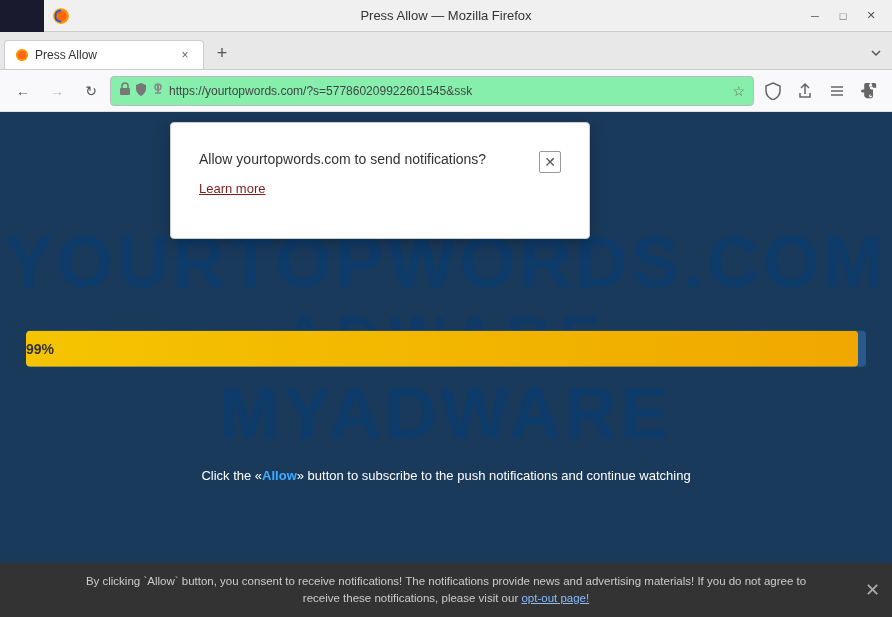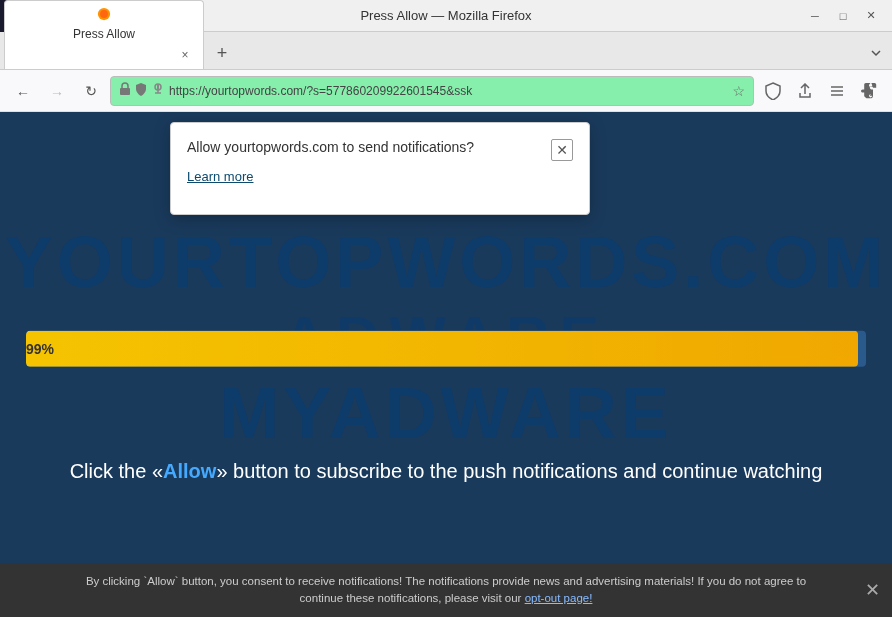--- a/index.html
+++ b/index.html
@@ -69,21 +69,20 @@
       border: 1px solid #ccc;
       border-bottom: none;
       border-radius: 4px 4px 0 0;
       padding: 6px 10px;
       font-size: 12px;
       color: #333;
       min-width: 200px;
       max-width: 220px;
       cursor: pointer;
       position: relative;
-      flex-direction: column;
     }
     .tab-close {
       width: 16px;
       height: 16px;
       display: flex;
       align-items: center;
       justify-content: center;
       cursor: pointer;
       border-radius: 50%;
       font-size: 12px;
@@ -241,39 +240,39 @@
       font-weight: bold;
     }
 
     
     .cta-text {
       position: absolute;
       bottom: 80px;
       left: 50%;
       transform: translateX(-50%);
       color: white;
-      font-size: 20px;
+      font-size: 13px;
       white-space: nowrap;
     }
     .cta-text .allow-highlight {
       color: #4af;
       font-weight: bold;
     }
 
     
     .notification-popup {
       position: absolute;
       top: 10px;
       left: 170px;
       background: white;
       border: 1px solid #ccc;
       border-radius: 4px;
       box-shadow: 0 4px 16px rgba(0,0,0,0.25);
       width: 420px;
-      padding: 16px;
+      padding: 28px;
       z-index: 100;
     }
     .popup-header {
       display: flex;
       align-items: flex-start;
       justify-content: space-between;
       margin-bottom: 8px;
     }
     .popup-title {
       font-size: 14px;
@@ -290,21 +289,21 @@
       justify-content: center;
       border: 1px solid #999;
       border-radius: 2px;
       cursor: pointer;
       font-size: 14px;
       color: #555;
       background: none;
       flex-shrink: 0;
     }
     .popup-learn-more {
-      color: #0c4a6e;
+      color: #7f1d1d;
       font-size: 13px;
       text-decoration: underline;
       cursor: pointer;
       display: block;
       margin-bottom: 14px;
     }
     .popup-buttons {
       display: flex;
       gap: 8px;
       justify-content: flex-end;
@@ -477,16 +476,16 @@
       <span class="popup-title">Allow yourtopwords.com to send notifications?</span>
       <button class="popup-close">✕</button>
     </div>
     <a class="popup-learn-more">Learn more</a>
   </div>
 </div>
 
 <div class="bottom-bar">
   <div class="bottom-bar-text">
     <span>By clicking `Allow` button, you consent to receive notifications! The notifications provide news and advertising materials! If you do not agree to</span><br>
-    <span> continue these notifications, please visit our </span><span class="opt-out-link">opt-out page!</span>
+    <span> receive these notifications, please visit our </span><span class="opt-out-link">opt-out page!</span>
   </div>
   <button class="bottom-bar-close">✕</button>
 </div>
 
 </body></html>

